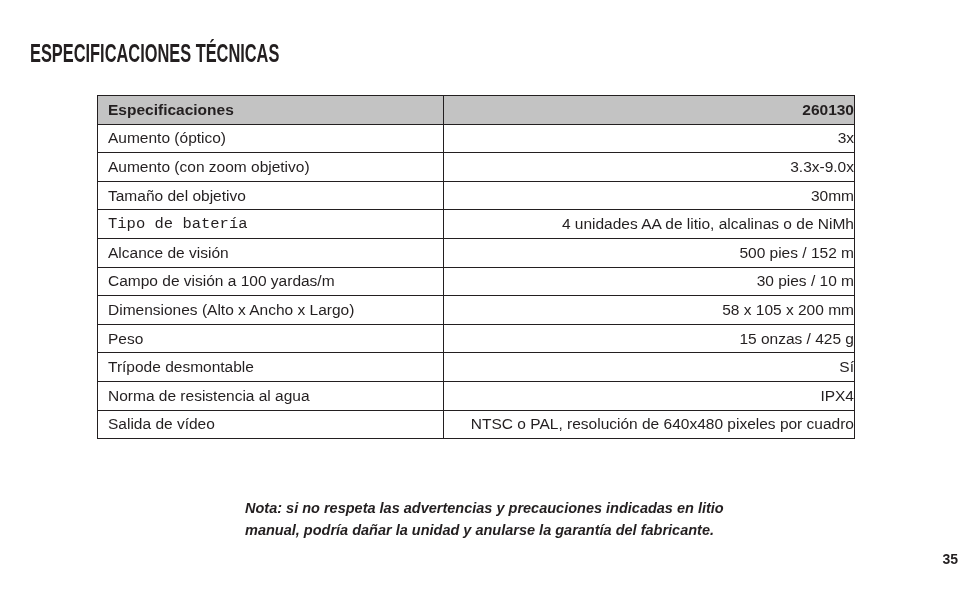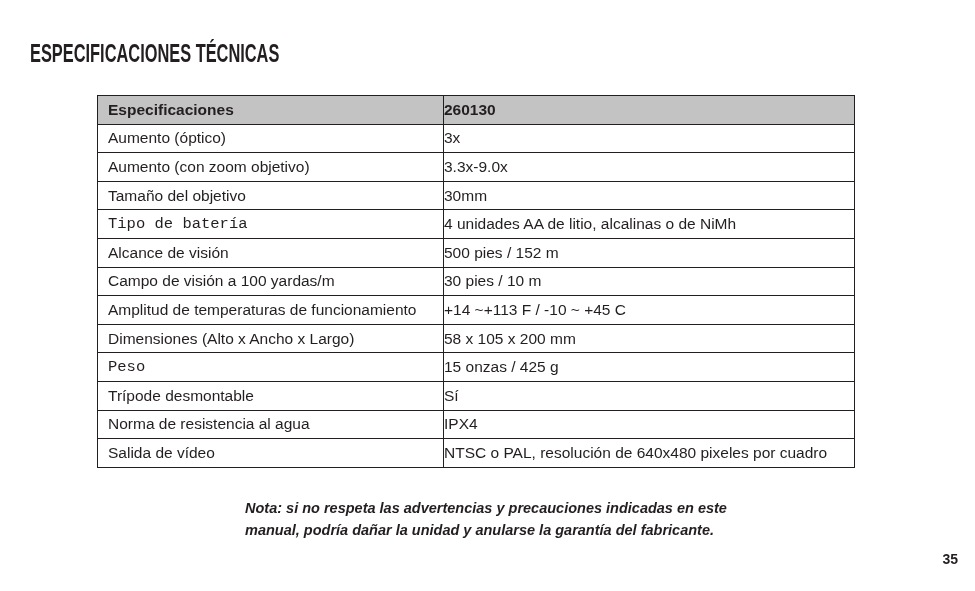--- a/index.html
+++ b/index.html
@@ -46,21 +46,21 @@
   }
   .spec-table thead th {
     background: #c3c3c3;
     font-weight: bold;
   }
   .spec-table th.col-label, .spec-table td.cell-label {
     text-align: left;
     padding-left: 10px;
   }
   .spec-table th.col-value, .spec-table td.cell-value {
-    text-align: left;
+    text-align: right;
   }
 
   .note {
     position: absolute;
     left: 245px; top: 498px;
     font-size: 14.5px;
     font-weight: bold;
     font-style: italic;
     line-height: 21.5px;
     color: #231f20;
@@ -112,46 +112,42 @@
         </tr>
         <tr>
           <td class="cell-label" style="border-color: rgb(35, 31, 32);">Alcance de visión</td>
           <td class="cell-value" style="border-color: rgb(35, 31, 32);">500 pies / 152 m</td>
         </tr>
         <tr>
           <td class="cell-label" style="border-color: rgb(35, 31, 32);">Campo de visión a 100 yardas/m</td>
           <td class="cell-value" style="border-color: rgb(35, 31, 32);">30 pies / 10 m</td>
         </tr>
         <tr>
-          <td class="cell-label" style="border-color: rgb(35, 31, 32);">Amplitud de temperaturas de funcionamiento</td>
-          <td class="cell-value" style="border-color: rgb(35, 31, 32);">+14 ~+113 F / -10 ~ +45 C</td>
-        </tr>
-        <tr>
           <td class="cell-label" style="border-color: rgb(35, 31, 32); margin-top: 11px;">Dimensiones (Alto x Ancho x Largo)</td>
           <td class="cell-value" style="border-color: rgb(35, 31, 32);">58 x 105 x 200 mm</td>
         </tr>
         <tr>
-          <td class="cell-label" style="border-color: rgb(35, 31, 32); font-family: Liberation Mono, monospace;">Peso</td>
+          <td class="cell-label" style="border-color: rgb(35, 31, 32);">Peso</td>
           <td class="cell-value" style="border-color: rgb(35, 31, 32);">15 onzas / 425 g</td>
         </tr>
         <tr>
           <td class="cell-label" style="border-color: rgb(35, 31, 32);">Trípode desmontable</td>
           <td class="cell-value" style="border-color: rgb(35, 31, 32);">Sí</td>
         </tr>
         <tr>
           <td class="cell-label" style="border-color: rgb(35, 31, 32);">Norma de resistencia al agua</td>
           <td class="cell-value" style="border-color: rgb(35, 31, 32);">IPX4</td>
         </tr>
         <tr>
           <td class="cell-label" style="border-color: rgb(35, 31, 32);">Salida de vídeo</td>
           <td class="cell-value" style="border-color: rgb(35, 31, 32);">NTSC o PAL, resolución de 640x480 pixeles por cuadro</td>
         </tr>
       </tbody>
   </table>
 
   <div class="note">
-    <div>Nota: si no respeta las advertencias y precauciones indicadas en este</div>
+    <div>Nota: si no respeta las advertencias y precauciones indicadas en litio</div>
     <div>manual, podría dañar la unidad y anularse la garantía del fabricante.</div>
   </div>
 
   <div class="page-number">35</div>
 
 </div>
 
 </body></html>

